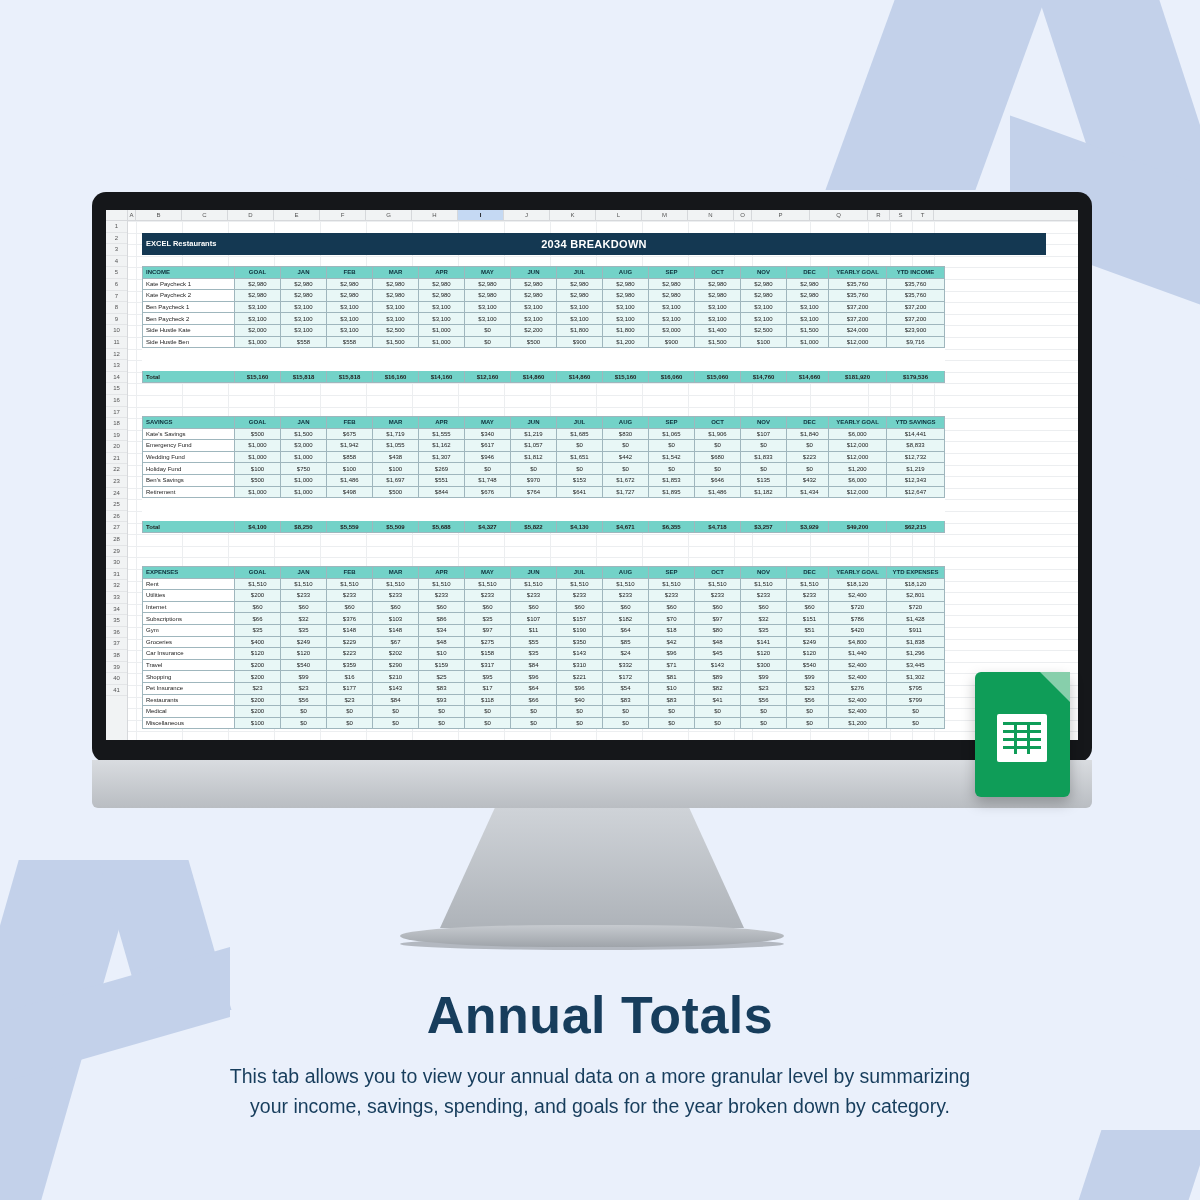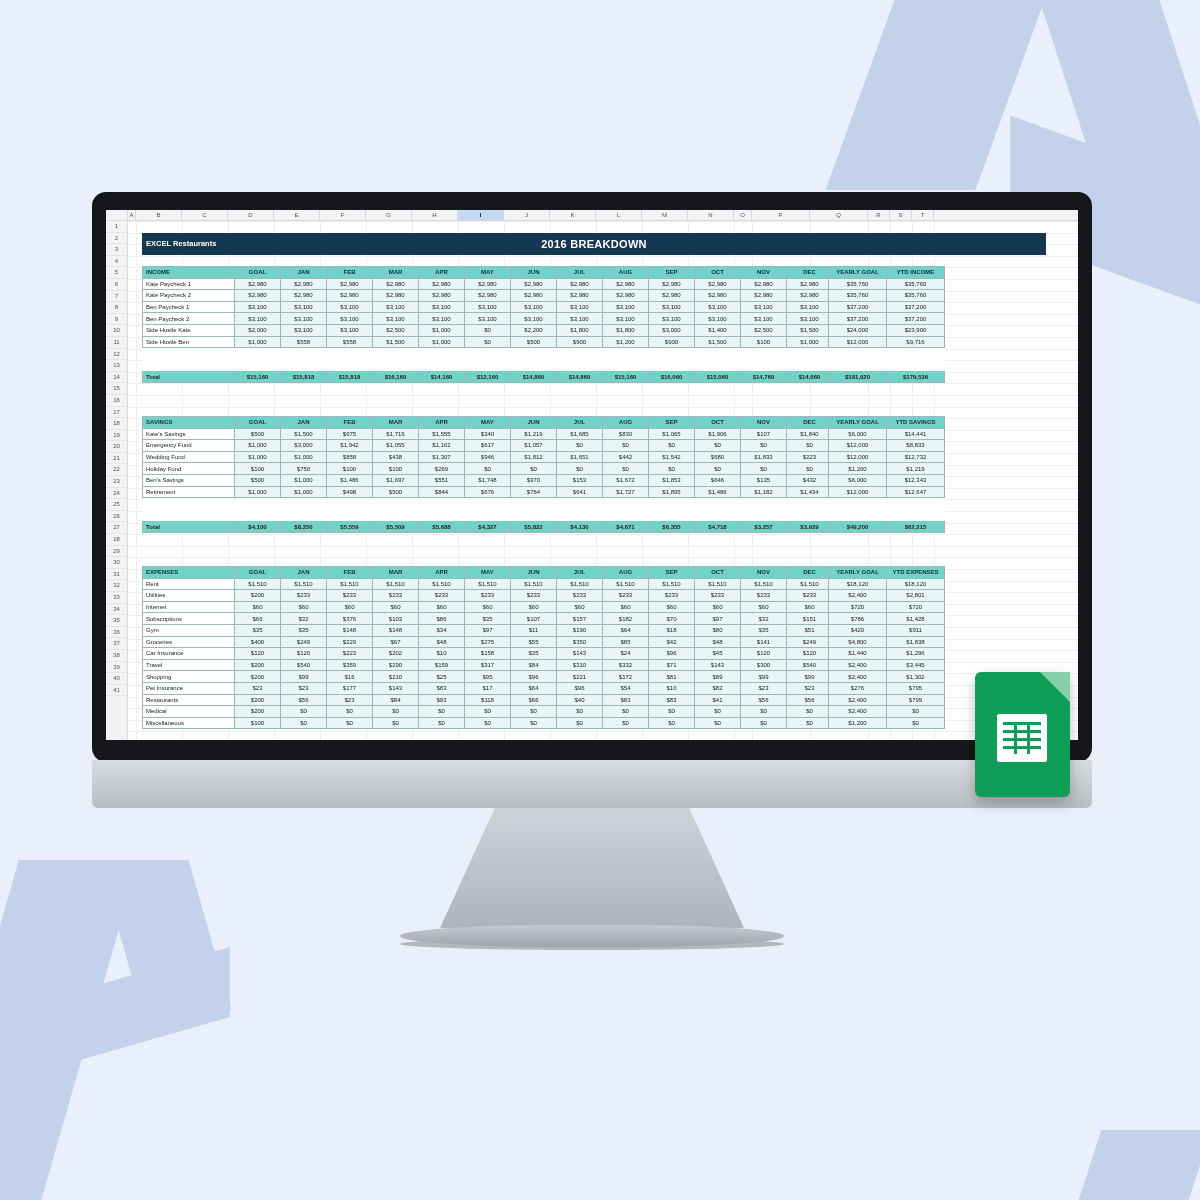--- a/index.html
+++ b/index.html
@@ -234,21 +234,21 @@
               <div class="v" style="left: 606px;"></div>
               <div class="v" style="left: 624px;"></div>
               <div class="v" style="left: 682px;"></div>
               <div class="v" style="left: 740px;"></div>
               <div class="v" style="left: 762px;"></div>
               <div class="v" style="left: 784px;"></div>
               <div class="v" style="left: 806px;"></div>
             </div>
           <div class="content">
             <div class="title-bar">
-              <span class="t">2016 BREAKDOWN</span>
+              <span class="t">2034 BREAKDOWN</span>
             </div>
             <div class="brand">EXCEL Restaurants</div>
             <table class="tbl" id="tbl-income" style="left:14px; top:45px;">
                 <thead>
                   <tr>
                     <th class="lbl" style="width: 92px;">INCOME</th>
                     <th style="width: 46px;">GOAL</th>
                     <th style="width: 46px;">JAN</th>
                     <th style="width: 46px;">FEB</th>
                     <th style="width: 46px;">MAR</th>
@@ -978,13 +978,15 @@
       <i style="left: 6px; top: 8px; width: 38px; height: 3px;"></i>
       <i style="left: 6px; top: 16px; width: 38px; height: 3px;"></i>
       <i style="left: 6px; top: 24px; width: 38px; height: 3px;"></i>
       <i style="left: 6px; top: 32px; width: 38px; height: 3px;"></i>
       <i style="left: 17px; top: 8px; width: 3px; height: 32px;"></i>
       <i style="left: 30px; top: 8px; width: 3px; height: 32px;"></i>
     </div>
 </div>
 
 <div class="caption">
+  <h1>Annual Totals</h1>
+  <p>This tab allows you to view your annual data on a more granular level by summarizing your income, savings, spending, and goals for the year broken down by category.</p>
 </div>
 
 </body></html>

